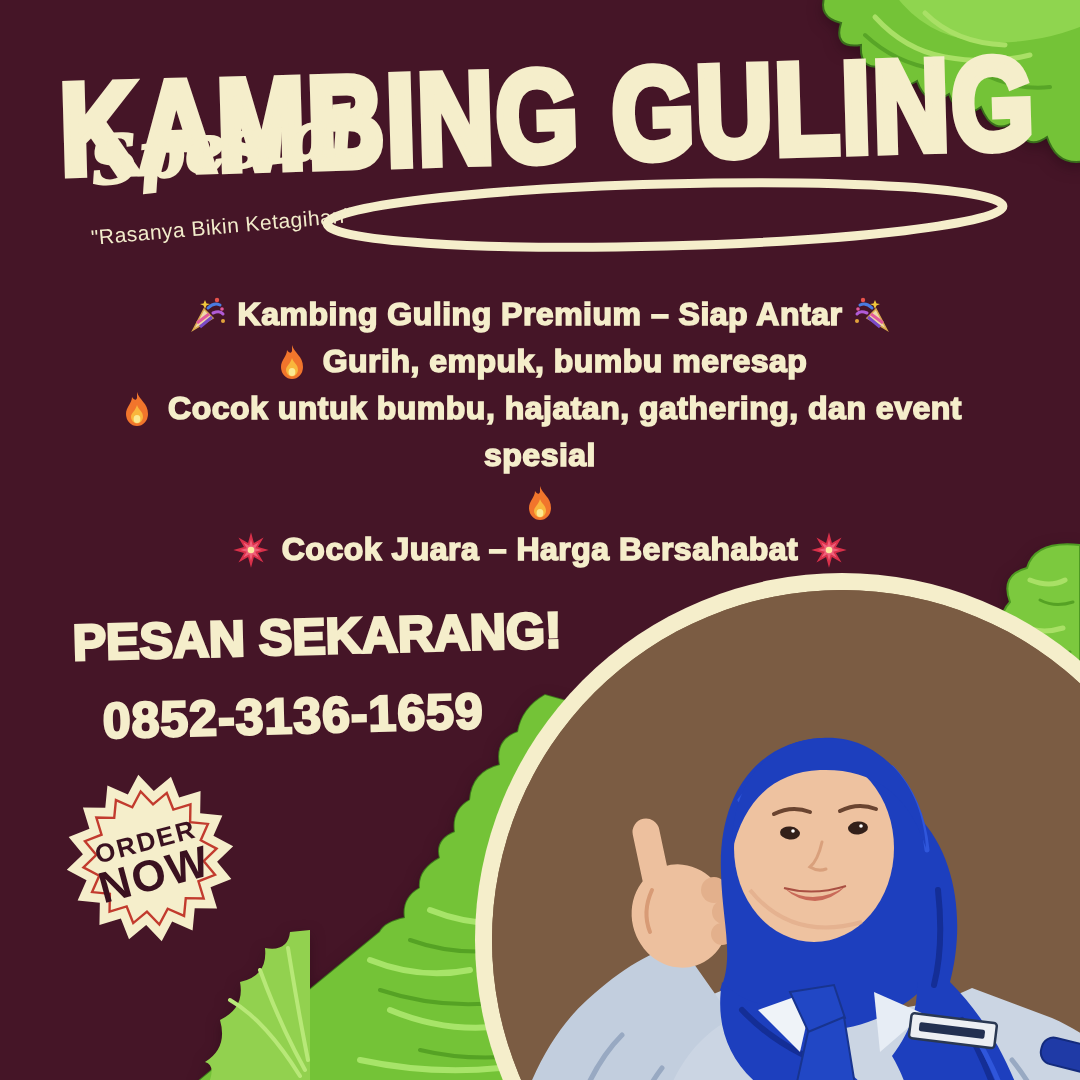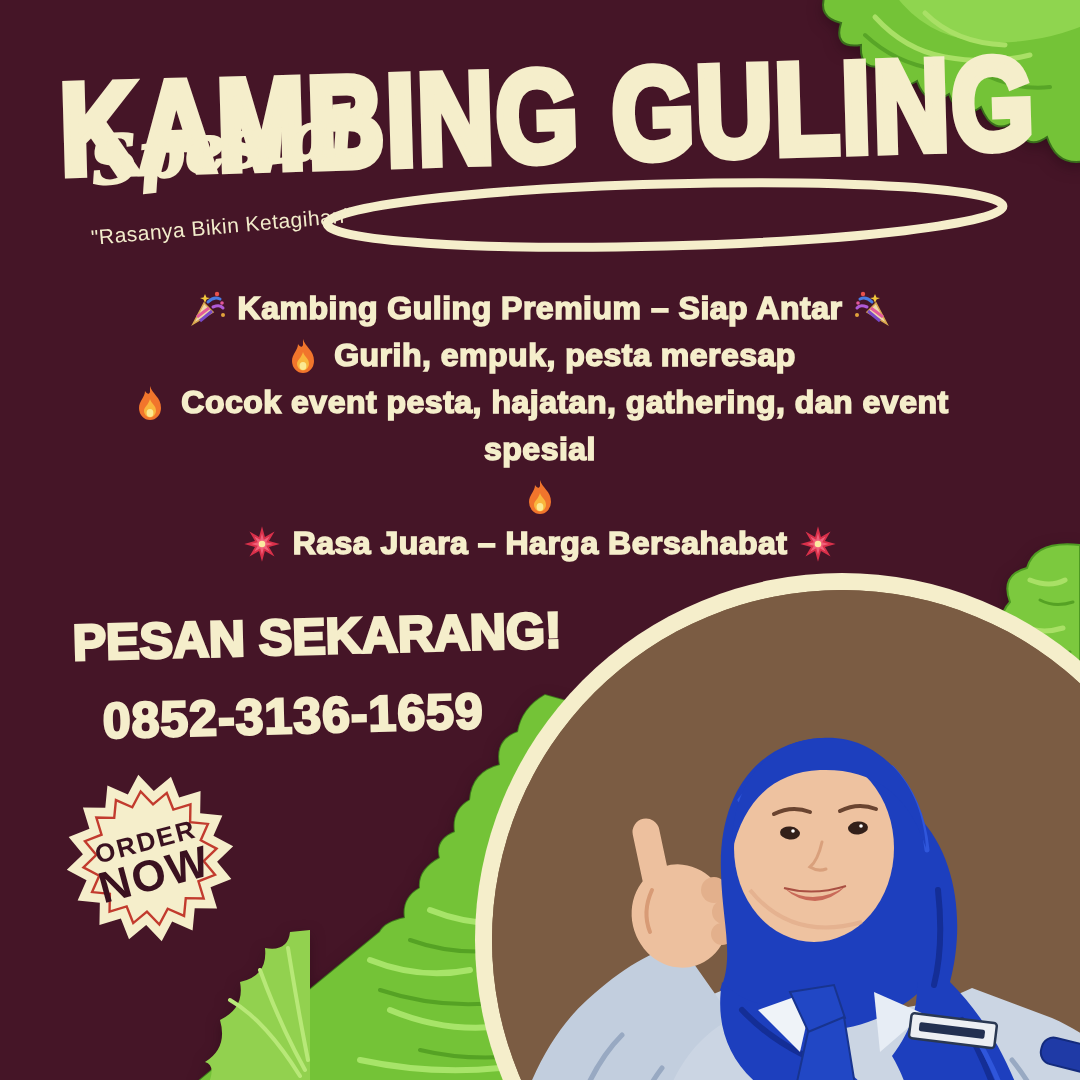--- a/index.html
+++ b/index.html
@@ -25,21 +25,21 @@
     font-size:66px;color:#F5EECB;-webkit-text-stroke:2px #F5EECB;
     transform:rotate(-7deg);transform-origin:0 0;z-index:7;
   }
   .tagline{
     left:90px;top:226px;font-size:21px;color:#F2ECCB;
     letter-spacing:.5px;transform:rotate(-5deg);transform-origin:0 0;z-index:7;
   }
   .swoosh{left:315px;top:168px;z-index:5;}
 
   
-  .features{left:0;right:0;top:285px;z-index:6;}
+  .features{left:0;right:0;top:291px;z-index:6;}
   .line{display:flex;justify-content:center;align-items:center;gap:12px;height:47px;}
   .line .txt{
     font-size:32px;font-weight:700;color:#F5EECB;white-space:nowrap;
     -webkit-text-stroke:1.6px #F5EECB;letter-spacing:.5px;
   }
   .emoji{width:38px;height:38px;flex:0 0 auto;}
 
   
   .cta-heading{
     left:72px;top:614px;font-size:50px;font-weight:700;color:#F5EECB;
@@ -143,51 +143,51 @@
         <circle cx="34" cy="13" r="1.8" fill="#E2599B"></circle>
       </svg>
     </div>
 
     <div class="line">
       <svg class="emoji" viewBox="0 0 38 38">
         <path d="M19 2 C 21 10 30 13 30 24 A 11 12 0 1 1 8 24 C 8 17 14 13 14 7 C 16 10 18 11 19 8 Z" fill="#F1752C"></path>
         <path d="M19 15 C 20.5 20 25 21 25 27 A 6 6.5 0 1 1 13 27 C 13 23 17.5 21 19 15 Z" fill="#F9B63C"></path>
         <ellipse cx="19" cy="29" rx="3.4" ry="4" fill="#FBE992"></ellipse>
       </svg>
-      <span class="txt">Gurih, empuk, pesta meresap</span>
+      <span class="txt">Gurih, empuk, bumbu meresap</span>
     </div>
 
     <div class="line">
       <svg class="emoji" viewBox="0 0 38 38">
         <path d="M19 2 C 21 10 30 13 30 24 A 11 12 0 1 1 8 24 C 8 17 14 13 14 7 C 16 10 18 11 19 8 Z" fill="#F1752C"></path>
         <path d="M19 15 C 20.5 20 25 21 25 27 A 6 6.5 0 1 1 13 27 C 13 23 17.5 21 19 15 Z" fill="#F9B63C"></path>
         <ellipse cx="19" cy="29" rx="3.4" ry="4" fill="#FBE992"></ellipse>
       </svg>
-      <span class="txt">Cocok event pesta, hajatan, gathering, dan event</span>
+      <span class="txt">Cocok untuk bumbu, hajatan, gathering, dan event</span>
     </div>
 
     <div class="line">
       <span class="txt">spesial</span>
     </div>
 
     <div class="line">
       <svg class="emoji" viewBox="0 0 38 38">
         <path d="M19 2 C 21 10 30 13 30 24 A 11 12 0 1 1 8 24 C 8 17 14 13 14 7 C 16 10 18 11 19 8 Z" fill="#F1752C"></path>
         <path d="M19 15 C 20.5 20 25 21 25 27 A 6 6.5 0 1 1 13 27 C 13 23 17.5 21 19 15 Z" fill="#F9B63C"></path>
         <ellipse cx="19" cy="29" rx="3.4" ry="4" fill="#FBE992"></ellipse>
       </svg>
     </div>
 
     <div class="line">
       <svg class="emoji" viewBox="0 0 30 30">
         <polygon fill="#D9304A" points="15,1 17.3,9.46 24.9,5.1 20.5,12.7 29,15 20.5,17.3 24.9,24.9 17.3,20.5 15,29 12.7,20.5 5.1,24.9 9.46,17.3 1,15 9.46,12.7 5.1,5.1 12.7,9.46"></polygon>
         <polygon fill="#F0607A" points="15,6.5 16.4,11.6 21,9 18.3,13.6 23.5,15 18.3,16.4 21,21 16.4,18.4 15,23.5 13.6,18.4 9,21 11.7,16.4 6.5,15 11.7,13.6 9,9 13.6,11.6"></polygon>
         <circle cx="15" cy="15" r="2.6" fill="#FBE9A0"></circle>
       </svg>
-      <span class="txt">Rasa Juara – Harga Bersahabat</span>
+      <span class="txt">Cocok Juara – Harga Bersahabat</span>
       <svg class="emoji" viewBox="0 0 30 30">
         <polygon fill="#D9304A" points="15,1 17.3,9.46 24.9,5.1 20.5,12.7 29,15 20.5,17.3 24.9,24.9 17.3,20.5 15,29 12.7,20.5 5.1,24.9 9.46,17.3 1,15 9.46,12.7 5.1,5.1 12.7,9.46"></polygon>
         <polygon fill="#F0607A" points="15,6.5 16.4,11.6 21,9 18.3,13.6 23.5,15 18.3,16.4 21,21 16.4,18.4 15,23.5 13.6,18.4 9,21 11.7,16.4 6.5,15 11.7,13.6 9,9 13.6,11.6"></polygon>
         <circle cx="15" cy="15" r="2.6" fill="#FBE9A0"></circle>
       </svg>
     </div>
   </div>
 
   <div class="abs cta-heading">PESAN SEKARANG!</div>
   <div class="abs phone">0852-3136-1659</div>

